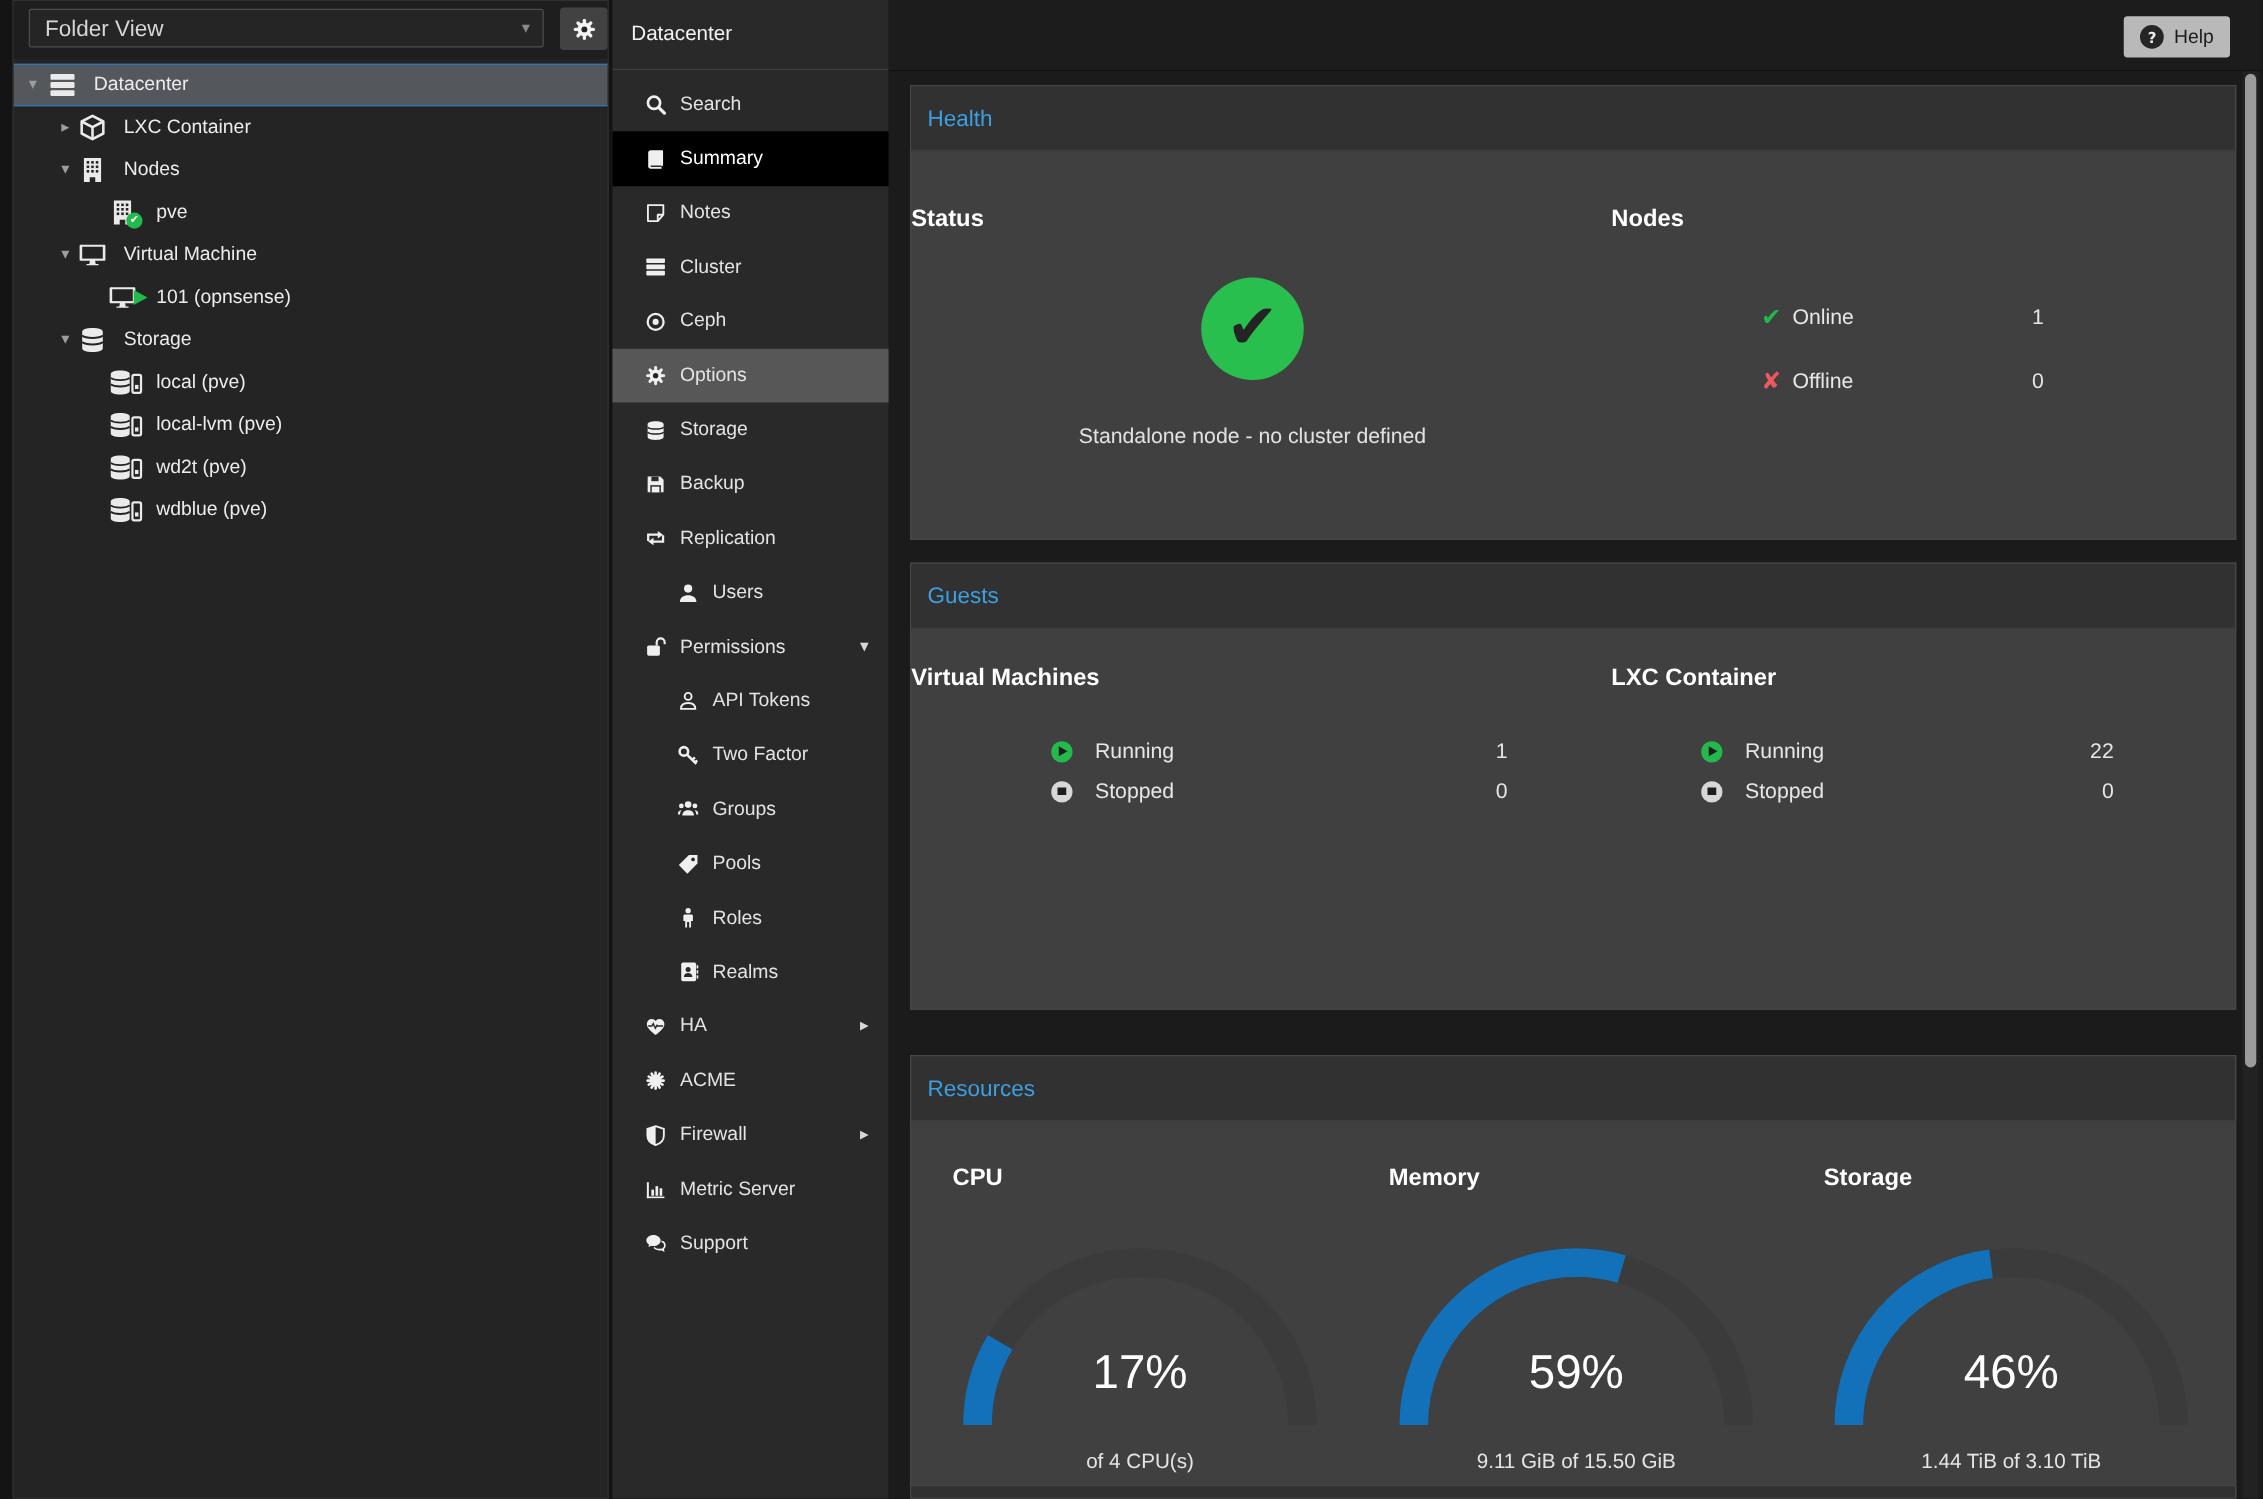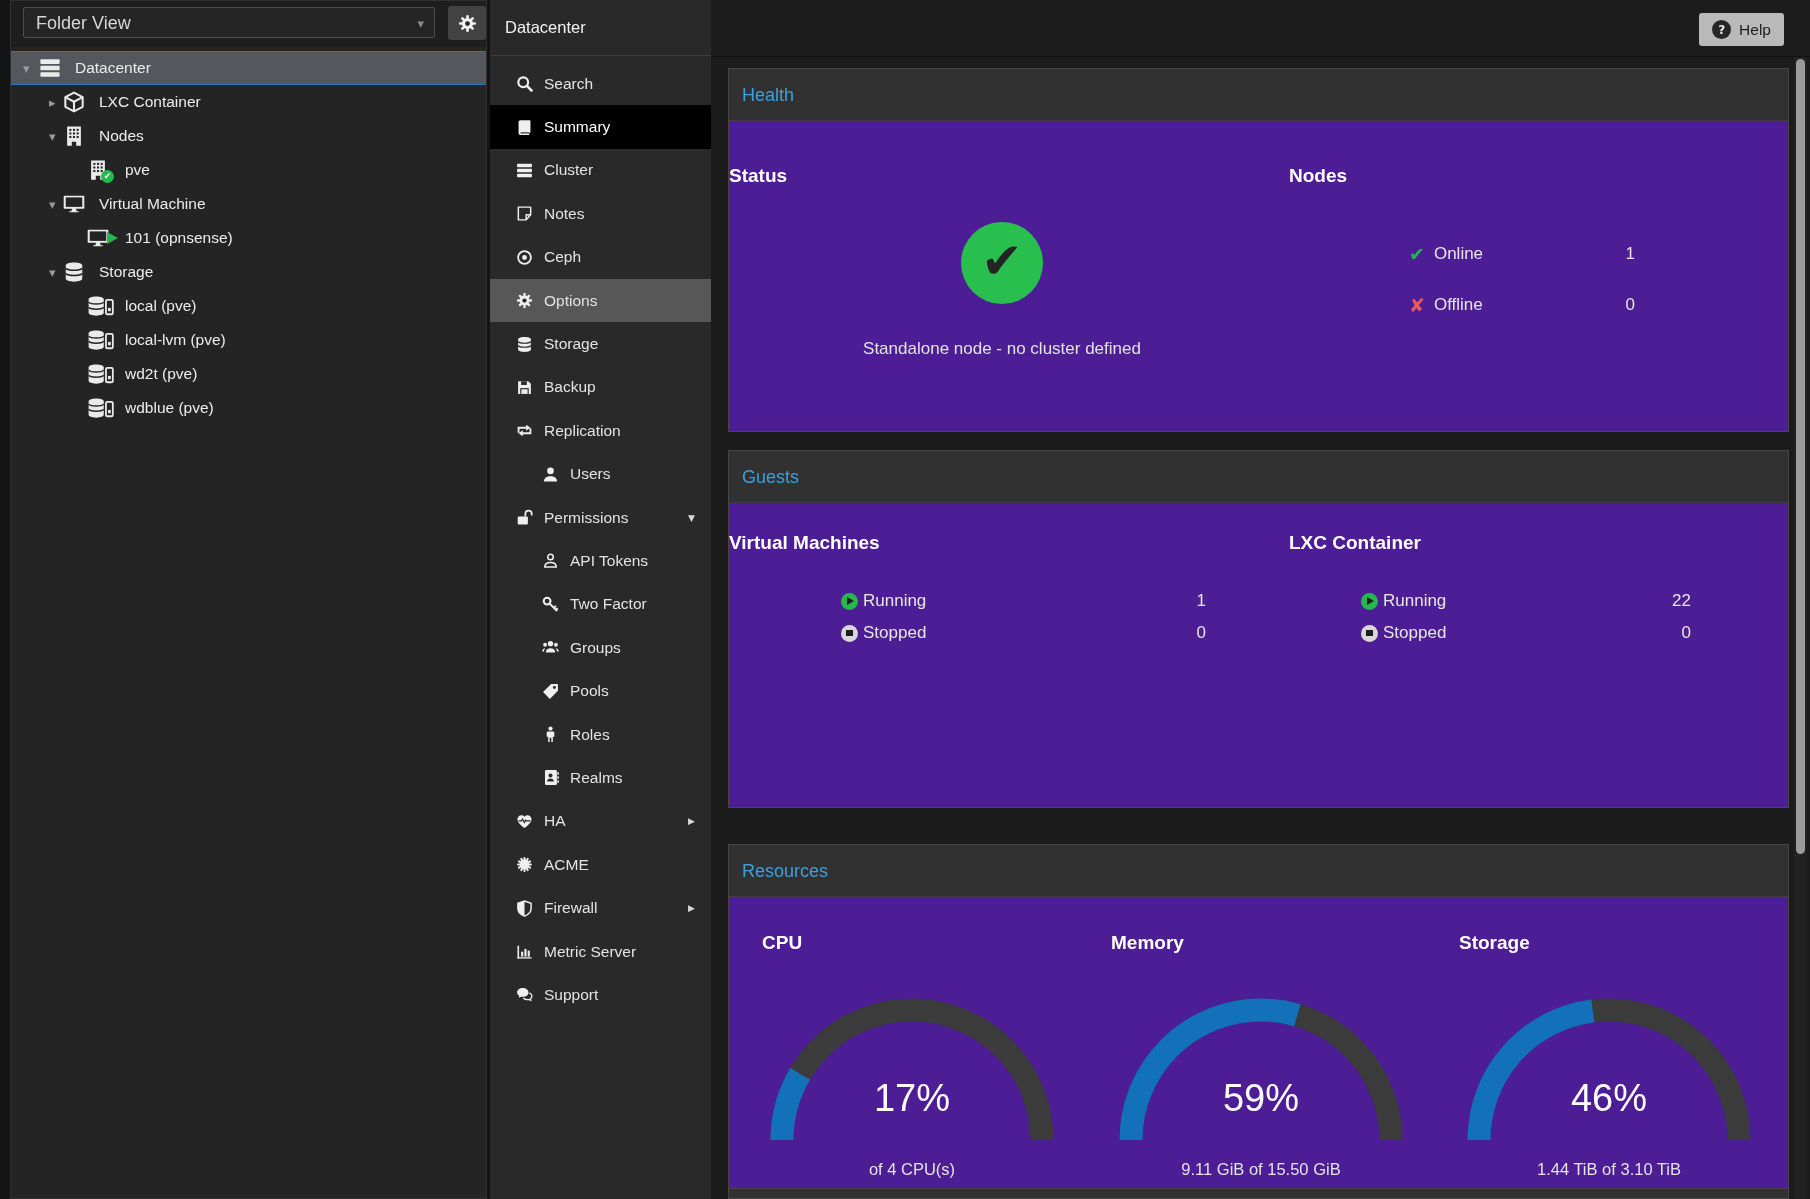--- a/index.html
+++ b/index.html
@@ -36,21 +36,21 @@
   .nav-item.sub{padding-left:52px;}
   .nav-item.sel{background:#000000;color:#fff;}
   .nav-item.hl{background:#575757;}
   .nav-item .expander{margin-left:auto;margin-right:16px;font-size:9px;color:#d8d8d8;}
 
   
   #topbar{position:absolute;left:711px;top:0;width:1099px;height:57px;background:#1c1c1c;border-bottom:1px solid #111;box-sizing:border-box;}
   #help-btn{position:absolute;right:26px;top:13px;height:33px;padding:0 13px;background:#b9b9b9;border-radius:3px;display:flex;align-items:center;gap:8px;color:#1c1c1c;font-size:15.5px;}
   #help-btn .qicon{width:19px;height:19px;border-radius:50%;background:#262626;color:#ececec;font-size:12px;font-weight:bold;display:flex;align-items:center;justify-content:center;}
   #content{position:absolute;left:711px;top:57px;width:1099px;height:1142px;background:#1b1b1b;}
-  .panel{position:absolute;left:17px;width:1061px;background:#4c1d95;border:1px solid #464646;box-sizing:border-box;padding-left:31px;}
+  .panel{position:absolute;left:17px;width:1061px;background:#404040;border:1px solid #464646;box-sizing:border-box;padding-left:31px;}
   .phead{position:absolute;left:0;top:0;width:100%;height:52px;background:#313131;border-bottom:1px solid #3d3d3d;box-sizing:border-box;}
   .ptitle{position:absolute;left:13px;top:50%;transform:translateY(-50%);font-size:18px;color:#3c9fe1;}
   #panel-health{top:11px;height:364px;}
   #panel-guests{top:393px;height:358px;}
   #panel-resources{top:787px;height:360px;overflow:hidden;}
   #panel-sliver{position:absolute;left:17px;top:1131px;width:1061px;height:11px;background:#313131;border:1px solid #464646;box-sizing:border-box;}
   .colhead{position:absolute;font-size:19px;font-weight:bold;color:#fff;text-align:left;}
 
   
   #status-head{left:0;top:96px;width:546px;}
@@ -60,21 +60,21 @@
   #health-msg{position:absolute;left:0;top:270px;width:546px;text-align:center;font-size:17px;color:#e2e2e2;}
   .node-row{position:absolute;left:680px;width:226px;height:26px;display:flex;justify-content:space-between;align-items:center;font-size:17px;}
   .node-row .nlab{display:flex;align-items:center;gap:9px;}
   .ok-mark{color:#21b94b;font-size:19px;}
   .bad-mark{color:#ec5860;font-size:19px;}
 
   
   #vm-head{left:0;top:81px;width:578px;}
   #lxc-head{left:560px;top:81px;width:458px;}
   .guest-row{position:absolute;height:26px;display:flex;justify-content:space-between;align-items:center;font-size:17px;}
-  .guest-row .nlab{display:flex;align-items:center;gap:5px;}
+  .guest-row .nlab{display:flex;align-items:center;gap:18px;}
   .dot{width:17px;height:17px;border-radius:50%;display:inline-flex;align-items:center;justify-content:center;flex:0 0 auto;}
   .dot.run{background:#23b94d;}
   .dot.run i{display:block;width:0;height:0;border-left:7px solid #1d1d1d;border-top:4.5px solid transparent;border-bottom:4.5px solid transparent;margin-left:2px;}
   .dot.stop{background:#d7d7d7;}
   .dot.stop i{display:block;width:6.5px;height:6.5px;background:#1d1d1d;}
 
   
   .gauge-col{position:absolute;top:0;width:300px;height:358px;}
   .g-cpu{left:33px;} .g-mem{left:382px;} .g-sto{left:730px;}
   .gauge-col .colhead{left:0;top:87px;width:300px;}
@@ -355,29 +355,29 @@
       <span>Search</span>
     </div>
     <div class="nav-item sel">
       <svg class="icn nicon" fill="currentColor">
           <use href="#i-book"></use>
         </svg>
       <span>Summary</span>
     </div>
     <div class="nav-item">
       <svg class="icn nicon" fill="currentColor">
+          <use href="#i-note"></use>
+        </svg>
+      <span>Notes</span>
+    </div>
+    <div class="nav-item">
+      <svg class="icn nicon" fill="currentColor">
           <use href="#i-server"></use>
         </svg>
       <span>Cluster</span>
-    </div>
-    <div class="nav-item">
-      <svg class="icn nicon" fill="currentColor">
-          <use href="#i-note"></use>
-        </svg>
-      <span>Notes</span>
     </div>
     <div class="nav-item">
       <svg class="icn nicon" fill="currentColor">
           <use href="#i-ceph"></use>
         </svg>
       <span>Ceph</span>
     </div>
     <div class="nav-item hl">
       <svg class="icn nicon" fill="currentColor">
           <use href="#i-gear"></use>

